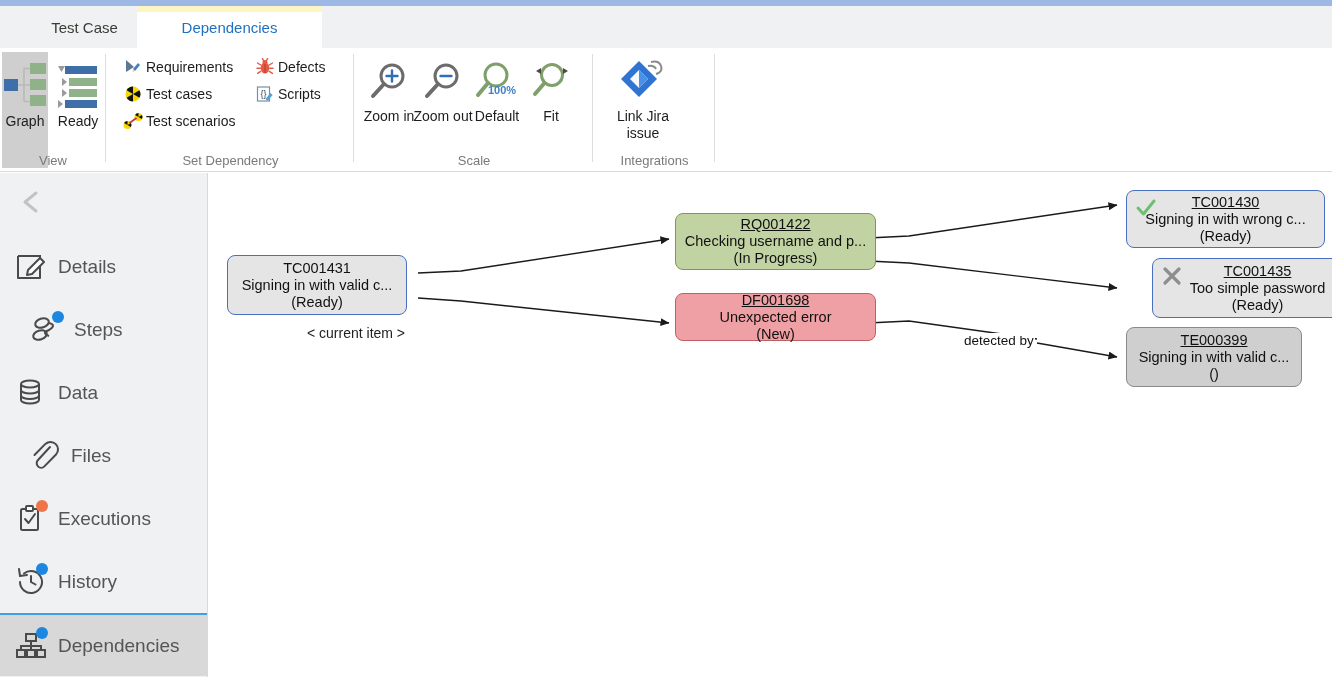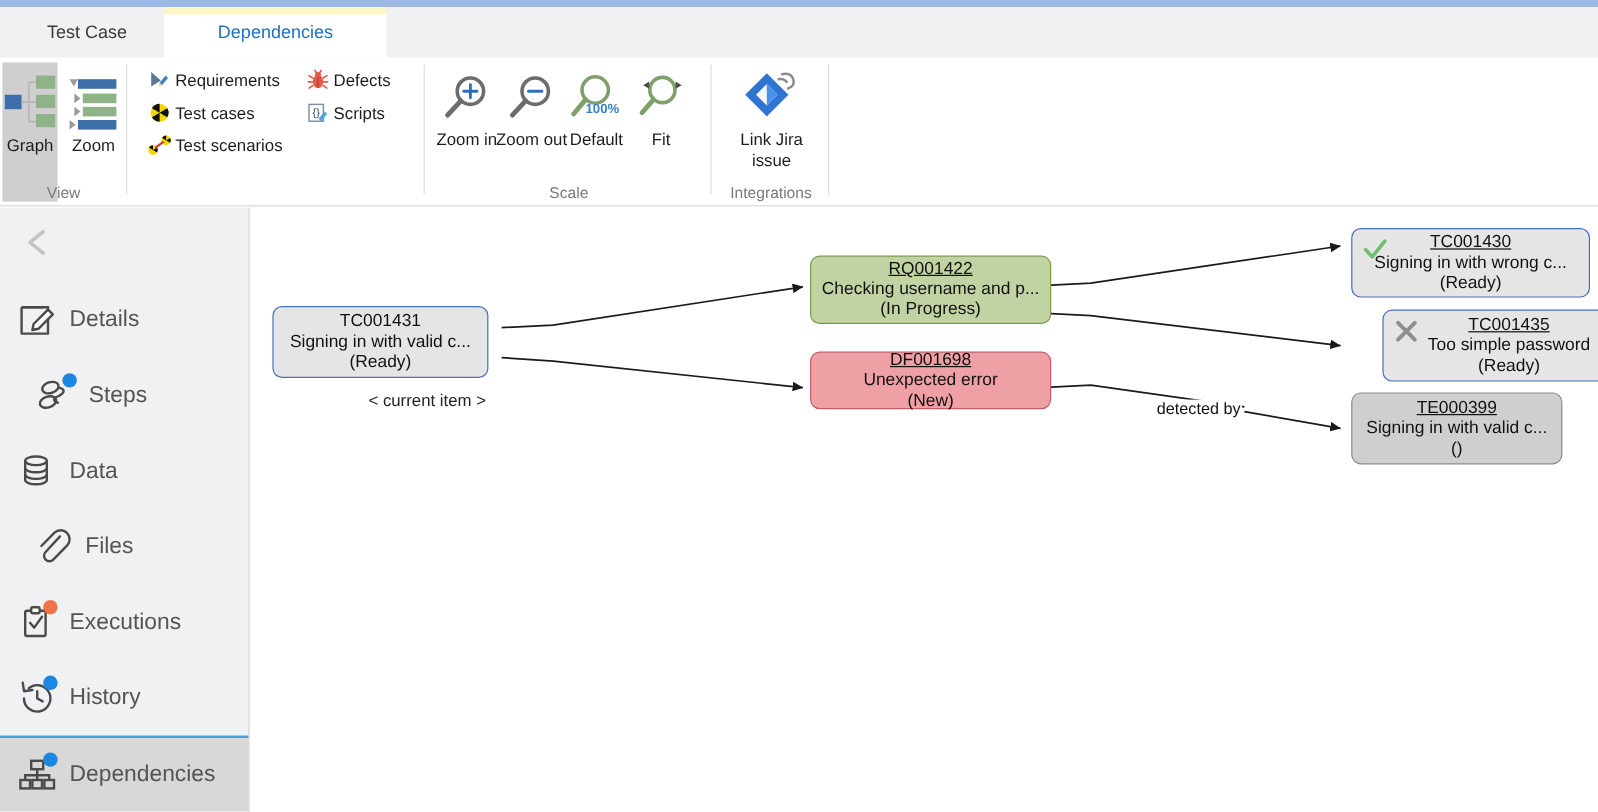--- a/index.html
+++ b/index.html
@@ -23,21 +23,21 @@
     position: absolute; top: 6px; left: 0;
     width: 1332px; height: 42px;
     background: #f0f1f2;
   }
   .tab {
     position: absolute; top: 0; height: 42px;
     display: flex; align-items: center; justify-content: center;
     font-size: 15px; color: #3b3b36;
     cursor: default;
   }
-  #tab-test-case { left: 4px; width: 137px; background: #f0f1f2; }
+  #tab-test-case { left: 16px; width: 137px; background: #f0f1f2; }
   #tab-dependencies {
     left: 137px; width: 185px;
     background: #ffffff; color: #1e70c1;
   }
   #tab-dependencies-accent {
     position: absolute; top: 0; left: 137px;
     width: 185px; height: 6px;
     background: #fcf7c2;
   }
 
@@ -111,21 +111,21 @@
     height: 52px; width: 52px;
     display: flex; align-items: center; justify-content: center;
     margin-top: 4px;
   }
   .scale-btn .blabel {
     font-size: 14px; color: #1d1d1b; text-align: center;
     line-height: 17px; width: 64px;
   }
 
   
-  #grp-integr { left: 594px; width: 97px; }
+  #grp-integr { left: 594px; width: 121px; }
   #btn-jira {
     position: absolute; top: 4px; left: 10px;
     width: 78px; height: 112px;
     display: flex; flex-direction: column; align-items: center;
     cursor: default;
   }
   #btn-jira .glyph {
     height: 52px; width: 52px; margin-top: 4px;
     display: flex; align-items: center; justify-content: center;
   }
@@ -255,21 +255,21 @@
           <rect x="10" y="6" width="32" height="8" fill="#3f6fa8"></rect>
           <rect x="14" y="18" width="28" height="8" fill="#8fb288"></rect>
           <rect x="14" y="29" width="28" height="8" fill="#8fb288"></rect>
           <rect x="10" y="40" width="32" height="8" fill="#3f6fa8"></rect>
           <path d="M3 6 l7 0 l-3.5 6 Z" fill="#9a9a9a"></path>
           <path d="M7 18 l0 8 l5 -4 Z" fill="#9a9a9a"></path>
           <path d="M7 29 l0 8 l5 -4 Z" fill="#9a9a9a"></path>
           <path d="M3 40 l0 8 l5 -4 Z" fill="#9a9a9a"></path>
         </svg>
       </div>
-      <div class="blabel">Zoom</div>
+      <div class="blabel">Ready</div>
     </div>
     <div class="ribbon-group-label">View</div>
     <div class="group-sep" style="right:0;"></div>
   </div>
 
   <div class="ribbon-group" id="grp-setdep">
     <div class="dep-item" style="left:16px; top:8px;">
       <span class="dglyph">
         <svg width="18" height="18" viewBox="0 0 18 18">
           <path d="M2 2 L10 9 L2 14 Z" fill="#5b7795"></path>
@@ -320,20 +320,21 @@
     <div class="dep-item" style="left:148px; top:35px;">
       <span class="dglyph">
         <svg width="18" height="18" viewBox="0 0 18 18">
           <rect x="1.5" y="2" width="12" height="14" fill="#ffffff" stroke="#7a8fa3" stroke-width="1.2"></rect>
           <text x="7.5" y="12" font-size="9" fill="#2c3e50" text-anchor="middle" font-family="Liberation Sans, sans-serif">{}</text>
           <path d="M9.5 14 L14.5 8 L16.6 10 L11.6 16 Z" fill="#4da3dd"></path>
         </svg>
       </span>
       <span>Scripts</span>
     </div>
+    <div class="ribbon-group-label">Set Dependency</div>
     <div class="group-sep" style="right:0;"></div>
   </div>
 
   <div class="ribbon-group" id="grp-scale">
     <div class="scale-btn" style="left:6px;">
       <div class="glyph">
         <svg width="46" height="46" viewBox="0 0 46 46">
           <circle cx="26" cy="17" r="11" fill="none" stroke="#6c6c6c" stroke-width="3"></circle>
           <path d="M18 25 L7 37" stroke="#6c6c6c" stroke-width="4" stroke-linecap="round"></path>
           <path d="M26 11.5 V22.5 M20.5 17 H31.5" stroke="#2f6fb5" stroke-width="2.4" stroke-linecap="round"></path>

